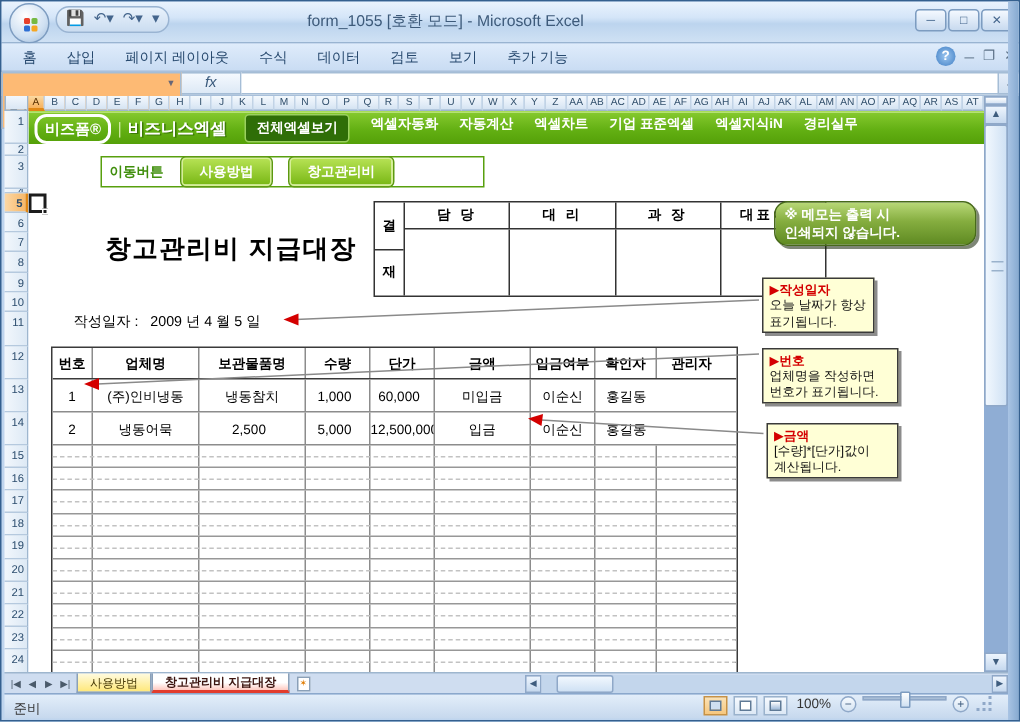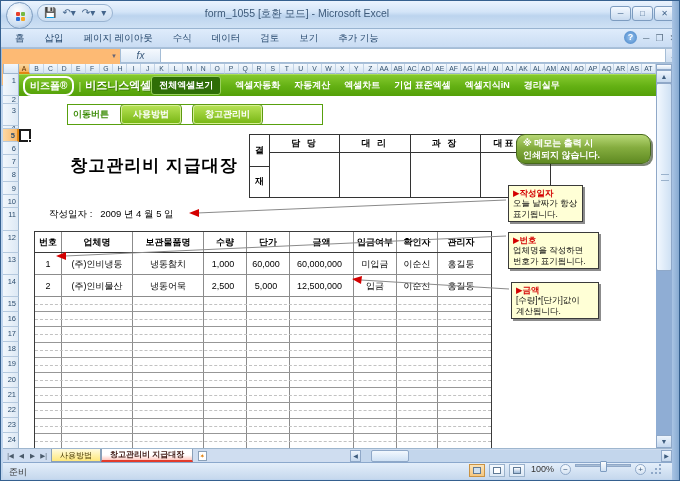--- a/index.html
+++ b/index.html
@@ -71,21 +71,21 @@
 
   
   #gbar{left:0;top:0;width:637px;height:22px;
     background:linear-gradient(#85c92e 0%,#63b013 55%,#54a008 100%);
     border-top:1px solid #a8dd55;display:flex;align-items:center;}
   #logo1{margin-left:4px;border:2px solid #fff;border-radius:8px;padding:1px 5px;
     color:#fff;font-weight:bold;font-size:10px;white-space:nowrap;}
   #logo-divider{color:#cfe9a0;margin:0 4px;font-size:11px;}
   #logo2{color:#fff;font-weight:bold;font-size:11px;text-shadow:1px 1px 0 #3c7a06;
     position:relative;white-space:nowrap;}
-  #gmenu{display:flex;align-items:center;gap:14px;}
+  #gmenu{display:flex;margin-left:12px;gap:14px;}
   .gitem{color:#fff;font-weight:bold;font-size:9px;white-space:nowrap;}
   .gitem.pill{background:#2f6e07;border:1px solid #9ad05f;border-radius:3px;padding:2px 7px;}
 
   
   #navbox{left:48px;top:30px;width:256px;height:21px;background:#fff;
     border:1px solid #58a00e;display:flex;align-items:center;}
   #navlabel{color:#3f8e0b;font-weight:bold;font-size:9px;margin-left:5px;}
   .gbtn{margin-left:12px;background:linear-gradient(#b5e153,#7ab816);
     border:1px solid #d6ef96;outline:1px solid #5d9a10;border-radius:3px;
     color:#fff;font-weight:bold;font-size:9px;padding:2px 11px;white-space:nowrap;}
@@ -402,28 +402,26 @@
           <div>입금여부</div>
           <div>확인자</div>
           <div>관리자</div>
         </div>
         <div class="trow tdata">
           <div>1</div>
           <div>(주)인비냉동</div>
           <div>냉동참치</div>
           <div class="num">1,000</div>
           <div class="num">60,000</div>
-          <div class="num">60,000,000</div>
           <div>미입금</div>
           <div>이순신</div>
           <div>홍길동</div>
         </div>
         <div class="trow tdata">
           <div>2</div>
-          <div>(주)인비물산</div>
           <div>냉동어묵</div>
           <div class="num">2,500</div>
           <div class="num">5,000</div>
           <div class="num">12,500,000</div>
           <div>입금</div>
           <div>이순신</div>
           <div>홍길동</div>
         </div>
         <div class="trow erow">
           <div class="dashline"></div>

